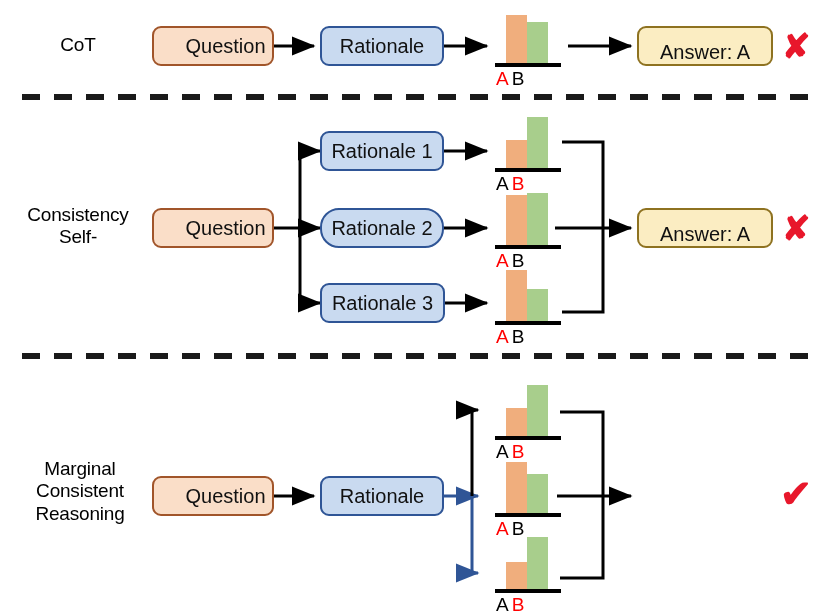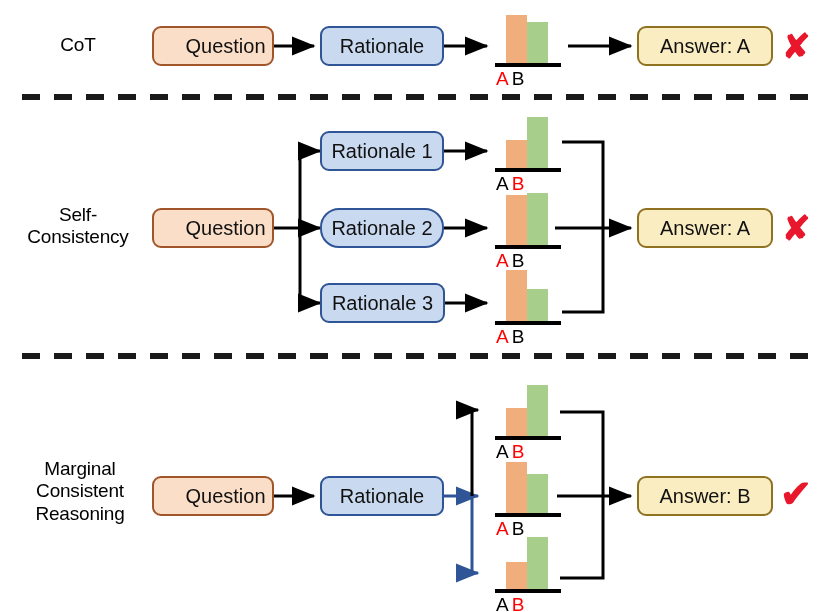--- a/index.html
+++ b/index.html
@@ -55,20 +55,21 @@
     border-color: #A1552A;
     padding-left: 25px;
   }
   .node-rationale {
     background: #C9DAF0;
     border-color: #2F5596;
   }
   .node-answer {
     background: #FBEDC2;
     border-color: #8E7220;
+    align-items: flex-end;
   }
 
   
   .chart {
     position: absolute;
   }
   .chart .bars {
     position: absolute;
     left: 0;
     bottom: 17px;
@@ -182,22 +183,22 @@
       <span class="lbl-hot">A</span><span>B</span>
     </div>
   </div>
 
   <div class="node node-answer" style="left:637px; top:26px; width:136px; height:40px;">
     <span>Answer: A</span>
   </div>
   <div class="mark mark-cross" style="left:782px; top:29px;">✘</div>
 
   <div class="row-label" style="left:4px; top:204px; width:148px;">
+    <div>Consistency</div>
     <div>Self-</div>
-    <div>Consistency</div>
   </div>
 
   <div class="node node-question" style="left:152px; top:208px; width:122px; height:40px;">
     <span>Question</span>
   </div>
 
   <div class="node node-rationale" style="left:320px; top:131px; width:124px; height:40px;">
     <span>Rationale 1</span>
   </div>
   <div class="node node-rationale" style="left:320px; top:208px; width:124px; height:40px;border-radius:19px;">
@@ -285,18 +286,15 @@
     <div class="bars">
       <div class="bar bar-a" style="left:10px; width:21px; height:27px;"></div>
       <div class="bar bar-b" style="left:31px; width:21px; height:52px;"></div>
     </div>
     <div class="baseline" style="left:-1px; width:66px;"></div>
     <div class="axis-labels">
       <span>A</span><span class="lbl-hot">B</span>
     </div>
   </div>
 
-  <div class="node node-answer" style="left:637px; top:476px; width:136px; height:40px;">
-    <span>Answer: B</span>
-  </div>
   <div class="mark mark-check" style="left:780px; top:475px;">✔</div>
 
 </div>
 
 </body></html>

